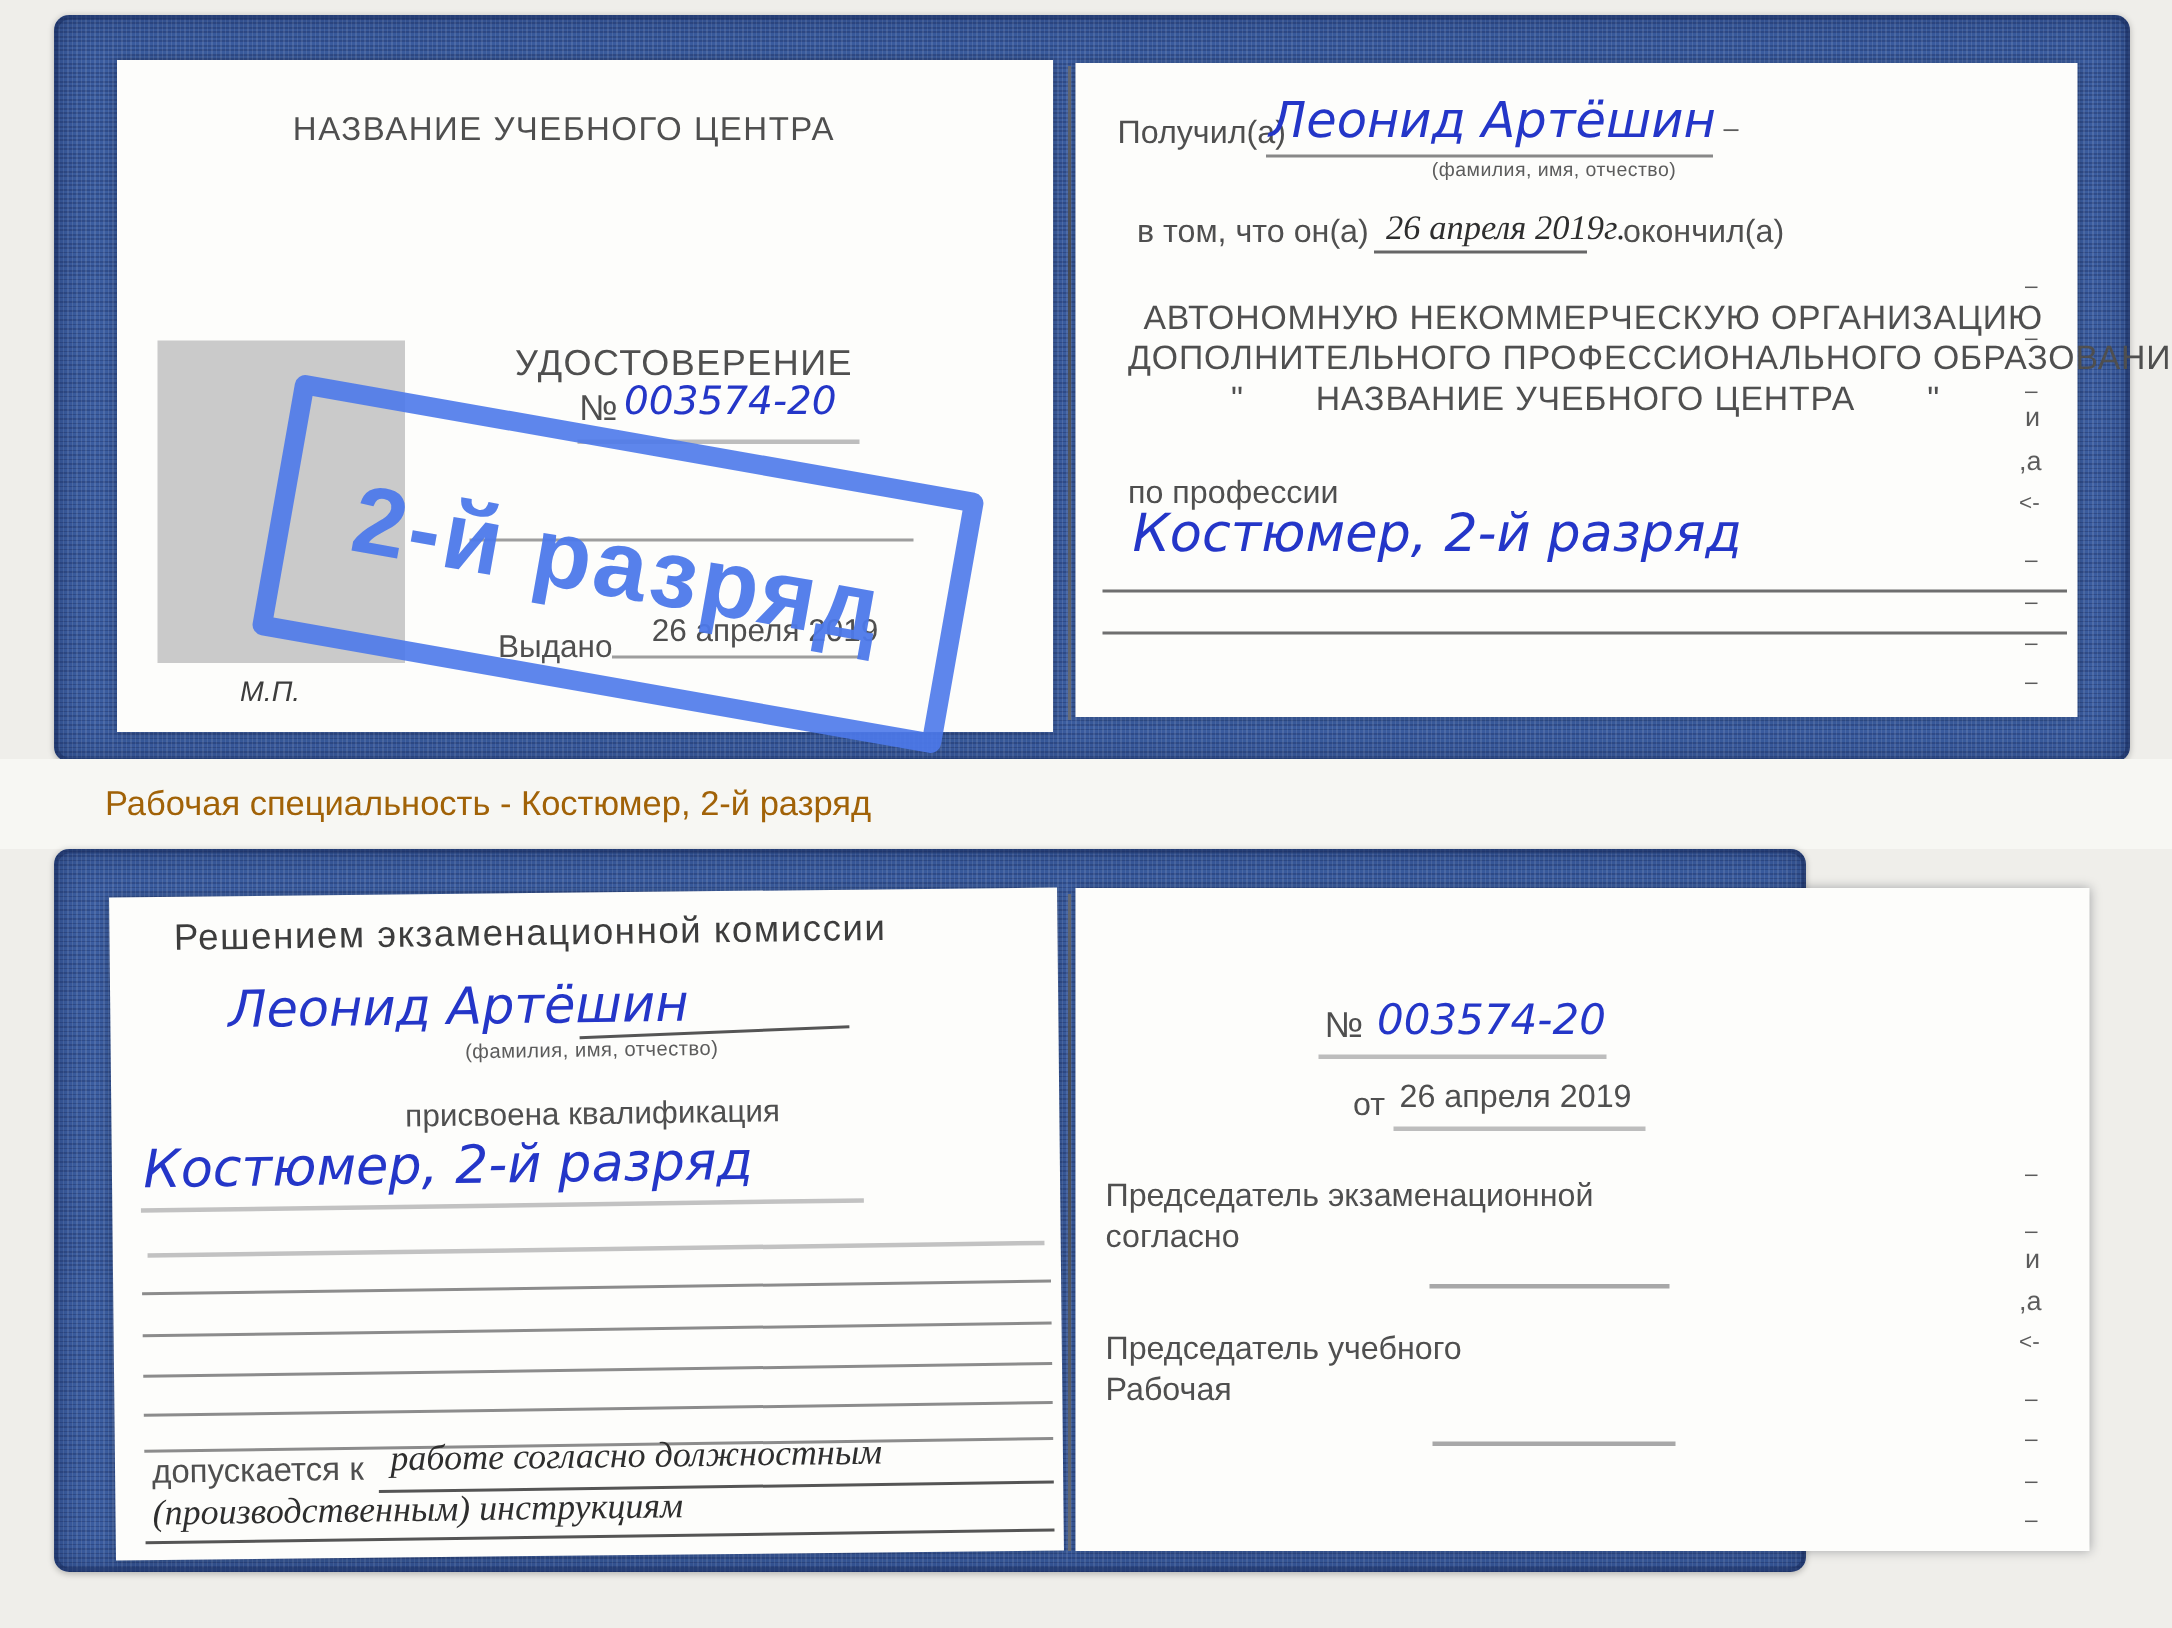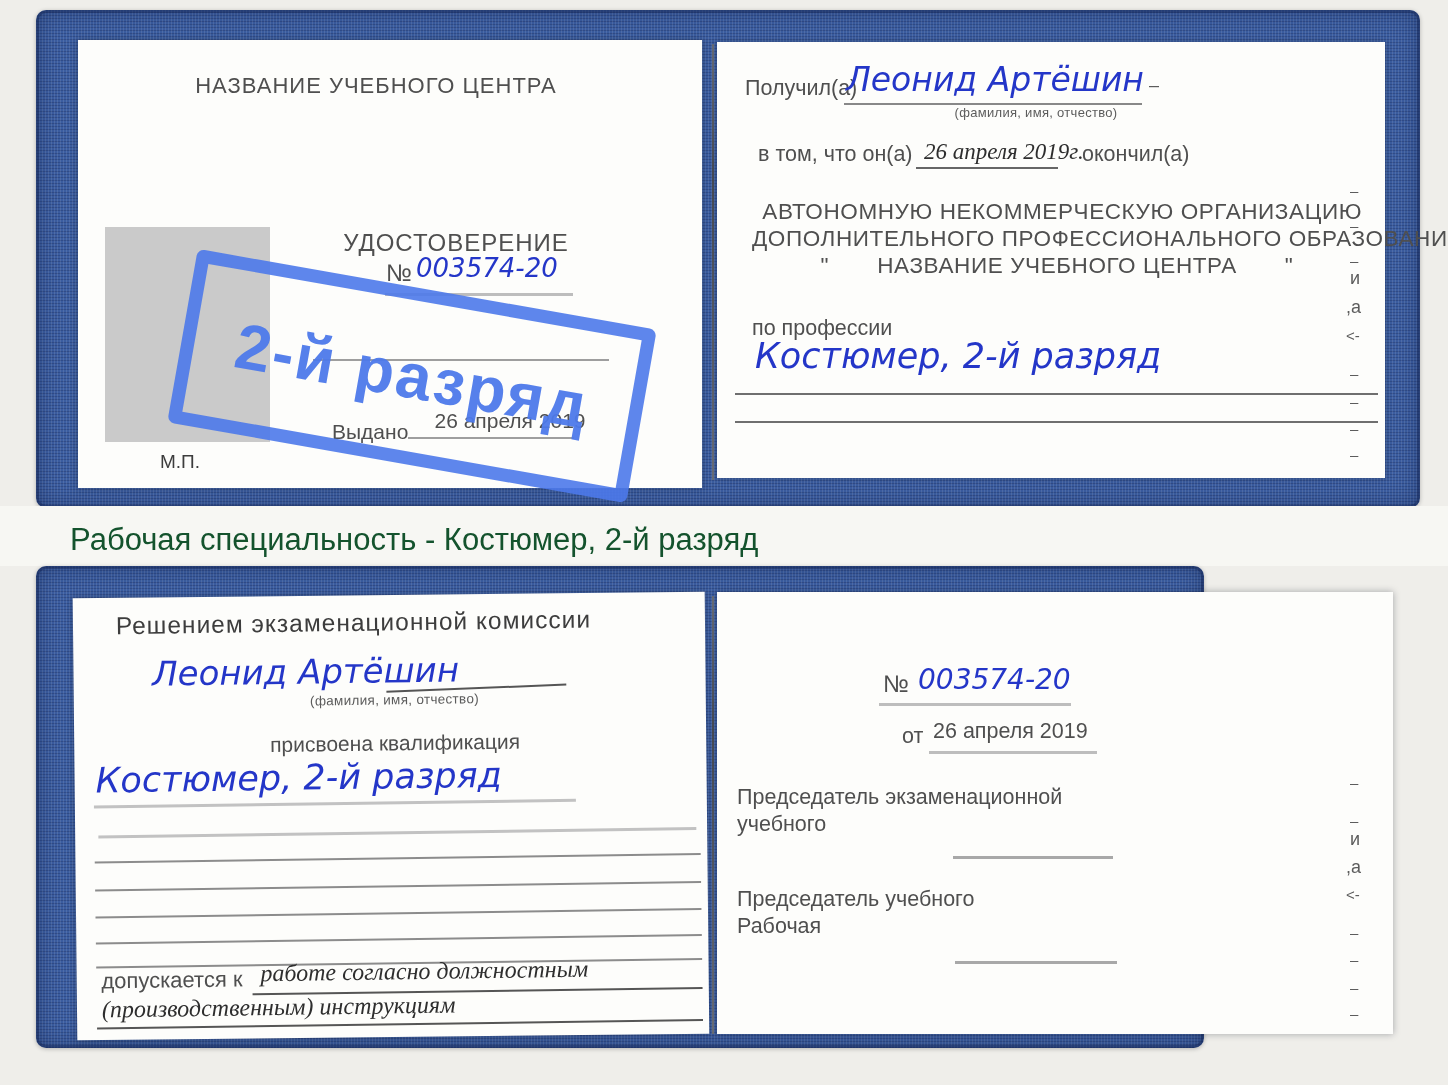--- a/index.html
+++ b/index.html
@@ -34,21 +34,21 @@
     transform:rotate(10deg);
     display:flex;align-items:center;justify-content:center;
   }
   .stamp span{
     font-weight:bold;font-size:64px;letter-spacing:2px;
     color:rgba(77,121,234,.95);white-space:nowrap;
   }
   .edge-mark{position:absolute;color:#5c5c5c;font-size:15px;line-height:15px;}
   .fio{font-size:13px;color:#5c5c5c;letter-spacing:.3px;}
   .org-row{display:flex;justify-content:center;align-items:flex-start;}
-  .caption{position:absolute;font-size:31px;color:#14532d;}
+  .caption{position:absolute;font-size:23px;color:#a16207;}
   .tilt{position:absolute;left:0;top:0;width:100%;height:100%;transform:rotate(-0.8deg);transform-origin:45% 50%;}
 </style>
 </head>
 <body>
 
 <div class="spread" style="left:36px;top:10px;width:1384px;height:498px;">
 
   <div class="page" style="left:42px;top:30px;width:624px;height:448px;"></div>
 
   <div class="page" style="left:681px;top:32px;width:668px;height:436px;"></div>
@@ -63,21 +63,21 @@
   <div class="abs print nowrap" style="left:350px;top:249px;font-size:24px;">№</div>
   <div class="abs hw" style="left:380px;top:243px;font-size:26px;">003574-20</div>
   <div class="rule-thick" style="left:349px;top:283px;width:188px;"></div>
 
   <div class="rule-dark" style="left:277px;top:349px;width:296px;"></div>
 
   <div class="abs print nowrap" style="left:296px;top:410px;font-size:21px;">Выдано</div>
   <div class="abs print center nowrap" style="left:374px;top:399px;width:200px;font-size:21px;">26 апреля 2019</div>
   <div class="rule-dark" style="left:372px;top:427px;width:166px;"></div>
 
-  <div class="abs print-dark nowrap" style="left:124px;top:441px;font-size:19px;">М.П.</div>
+  <div class="abs print-dark nowrap" style="left:124px;top:441px;font-size:19px;font-style:italic;">М.П.</div>
 
   <div class="stamp" style="left:143px;top:278px;">
     <span>2-й разряд</span>
   </div>
 
   <div class="abs print nowrap" style="left:709px;top:66px;font-size:21.5px;">Получил(а)</div>
   <div class="abs hw" style="left:810px;top:50px;font-size:33px;">Леонид Артёшин</div>
   <div class="rule" style="left:808px;top:93px;width:298px;background:#888;"></div>
   <div class="abs fio center nowrap" style="left:860px;top:95px;width:280px;">(фамилия, имя, отчество)</div>
   <div class="edge-mark" style="left:1113px;top:68px;font-size:18px;">–</div>
@@ -152,21 +152,21 @@
 
   <div class="abs print nowrap" style="left:847px;top:104px;font-size:24px;">№</div>
   <div class="abs hw" style="left:882px;top:97px;font-size:28px;">003574-20</div>
   <div class="rule-thick" style="left:843px;top:137px;width:192px;"></div>
 
   <div class="abs print nowrap" style="left:866px;top:158px;font-size:21.5px;">от</div>
   <div class="abs print nowrap" style="left:897px;top:153px;font-size:21.5px;">26 апреля 2019</div>
   <div class="rule-thick" style="left:893px;top:185px;width:168px;"></div>
 
   <div class="abs print nowrap" style="left:701px;top:219px;font-size:21.5px;">Председатель экзаменационной</div>
-  <div class="abs print nowrap" style="left:701px;top:246px;font-size:21.5px;">учебного</div>
+  <div class="abs print nowrap" style="left:701px;top:246px;font-size:21.5px;">согласно</div>
   <div class="rule-thick" style="left:917px;top:290px;width:160px;background:#a8a8a8;"></div>
 
   <div class="abs print nowrap" style="left:701px;top:321px;font-size:21.5px;">Председатель учебного</div>
   <div class="abs print nowrap" style="left:701px;top:348px;font-size:21.5px;">Рабочая</div>
   <div class="rule-thick" style="left:919px;top:395px;width:162px;background:#a8a8a8;"></div>
 
   <div class="edge-mark" style="left:1314px;top:209px;">–</div>
   <div class="edge-mark" style="left:1314px;top:247px;">–</div>
   <div class="edge-mark" style="left:1314px;top:266px;font-size:18px;">и</div>
   <div class="edge-mark" style="left:1310px;top:294px;font-size:18px;">,а</div>

